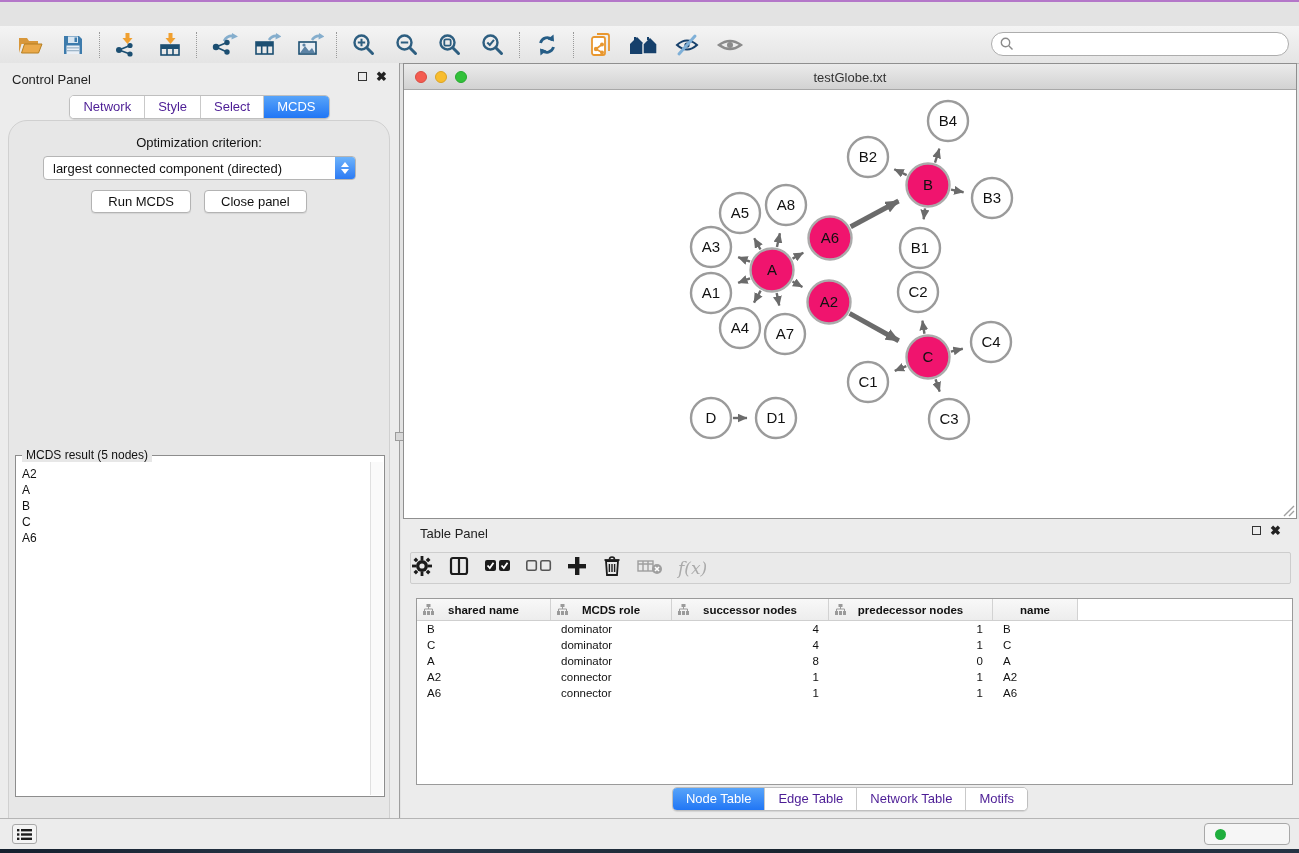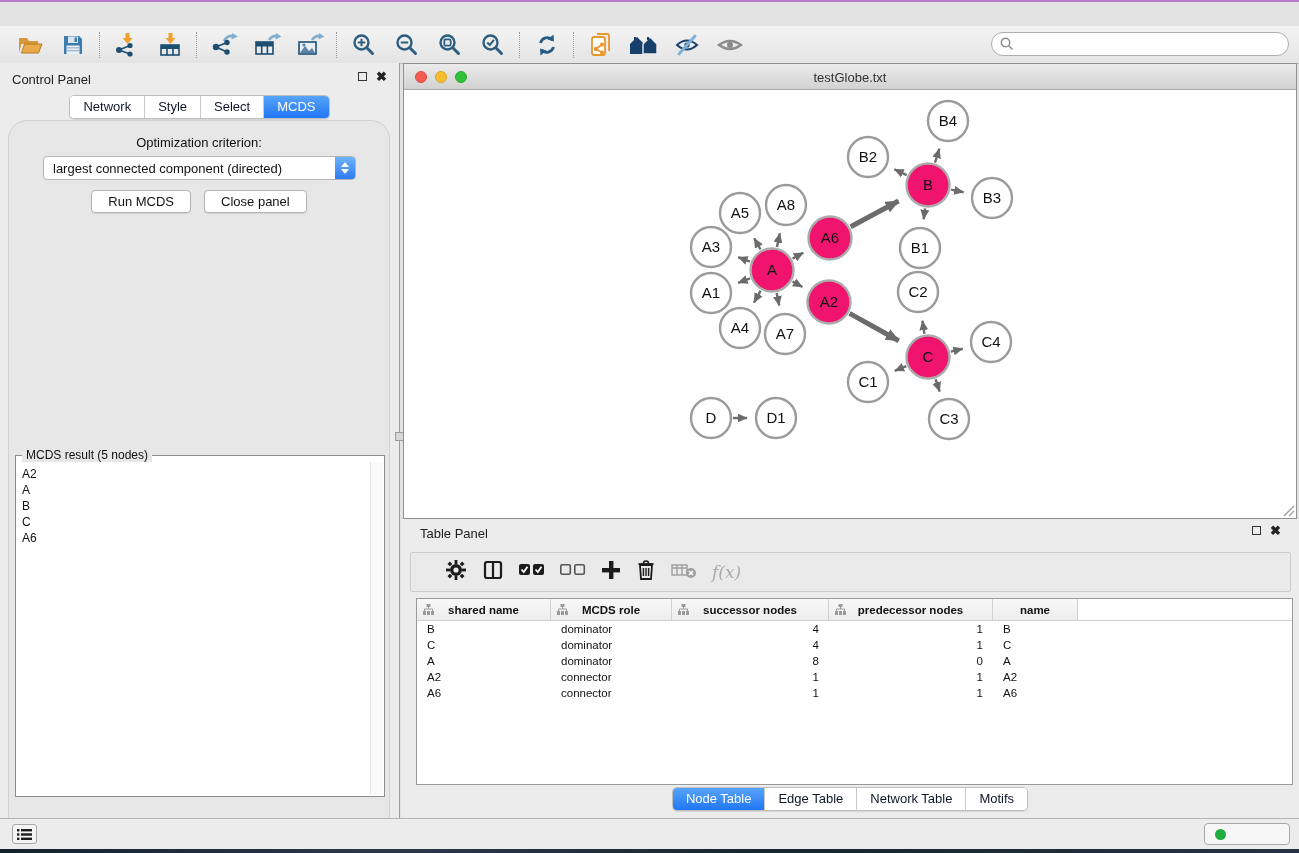--- a/index.html
+++ b/index.html
@@ -29,21 +29,21 @@
   .control-panel{position:absolute;left:0;top:63px;width:400px;height:755px;background:#ececec;
                  border-right:1px solid #9e9e9e;box-sizing:border-box;}
   .panel-title{font-size:13px;color:#222;}
   .float-btn{display:inline-block;width:9px;height:9px;border:1.5px solid #333;box-sizing:border-box;}
   .close-btn{font-size:13px;color:#222;font-weight:bold;line-height:11px;}
   .cp-head{position:absolute;left:12px;top:9px;}
   .head-icons{position:absolute;right:12px;top:8px;display:flex;gap:9px;align-items:center;}
   .cp-tabs{position:absolute;left:0;top:32px;width:100%;display:flex;justify-content:center;}
   .seg{display:inline-flex;background:#fff;border:1px solid #bfbfbf;border-radius:5px;overflow:hidden;
        box-shadow:0 1px 1px rgba(0,0,0,.10);}
-  .seg-tab{padding:3px 13px;font-size:13px;line-height:16px;color:#0f172a;border-right:1px solid #c9c9c9;background:#fff;}
+  .seg-tab{padding:3px 13px;font-size:13px;line-height:16px;color:#4c1d95;border-right:1px solid #c9c9c9;background:#fff;}
   .seg-tab:last-child{border-right:none;}
   .seg-tab.active{background:linear-gradient(#58a4f9,#2176f5);color:#fff;}
   .cp-content{position:absolute;left:8px;top:57px;width:382px;height:850px;background:#e7e7e7;
               border:1px solid #d0d0d0;border-radius:19px;box-sizing:border-box;}
   .opt-label{position:absolute;left:0;top:14px;width:100%;text-align:center;font-size:13px;color:#111;}
   .dropdown{position:absolute;left:34px;top:35px;width:313px;height:24px;background:#fff;
             border:1px solid #b5b5b5;border-radius:4px;display:flex;align-items:center;box-sizing:border-box;}
   .dd-text{flex:1;padding:0 9px;font-size:13px;white-space:nowrap;overflow:hidden;}
   .dd-spin{width:20px;align-self:stretch;background:linear-gradient(#6db3fb,#2d7bf4);
            border-radius:0 3px 3px 0;display:flex;flex-direction:column;align-items:center;justify-content:center;gap:2px;}
@@ -61,22 +61,22 @@
              border:1px solid #8f8f8f;box-sizing:border-box;}
   .net-titlebar{position:absolute;left:0;top:0;width:100%;height:26px;
                 background:linear-gradient(#ebebeb,#d2d2d2);border-bottom:1px solid #a8a8a8;box-sizing:border-box;}
   .net-title{position:absolute;top:6px;left:0;width:100%;text-align:center;font-size:13px;color:#333;}
   .net-canvas{position:absolute;left:1px;top:26px;}
   .grip{position:absolute;right:1px;bottom:1px;width:14px;height:14px;}
   .edge-handle{position:absolute;width:9px;height:9px;background:#d8d8d8;border:1px solid #9b9b9b;box-sizing:border-box;}
   
   .table-panel{position:absolute;left:401px;top:519px;width:898px;height:299px;background:#ececec;}
   .tp-head{position:absolute;left:19px;top:7px;}
-  .tp-toolbar{position:absolute;left:9px;top:33px;width:881px;height:40px;background:#eaeaea;
-              border:1px solid #cdcdcd;border-radius:2px;box-sizing:border-box;display:flex;align-items:center;gap:15px;padding-left:34px;}
+  .tp-toolbar{position:absolute;left:9px;top:33px;width:881px;height:32px;background:#eaeaea;
+              border:1px solid #cdcdcd;border-radius:2px;box-sizing:border-box;display:flex;align-items:center;gap:15px;padding-left:0;}
   .fx-label{font-family:"DejaVu Serif",serif;font-style:italic;font-size:17px;color:#aaa;}
   .tbl-box{position:absolute;left:15px;top:79px;width:877px;height:187px;background:#fff;border:1px solid #9a9a9a;
            box-sizing:border-box;overflow:hidden;}
   .tbl-header{display:flex;height:21px;border-bottom:1px solid #cfcfcf;font-weight:bold;}
   .th{display:flex;align-items:center;justify-content:center;gap:5px;font-size:11.5px;color:#111;
       background:linear-gradient(#f8f8f8,#ededed);border-right:1px solid #d2d2d2;box-sizing:border-box;position:relative;}
   .th .hicon{position:absolute;left:6px;top:5px;}
   .tr{display:flex;height:16px;align-items:center;}
   .td{font-size:11.5px;box-sizing:border-box;padding:0 10px;white-space:nowrap;overflow:hidden;}
   .tp-tabs{position:absolute;left:0;top:268px;width:100%;display:flex;justify-content:center;}

